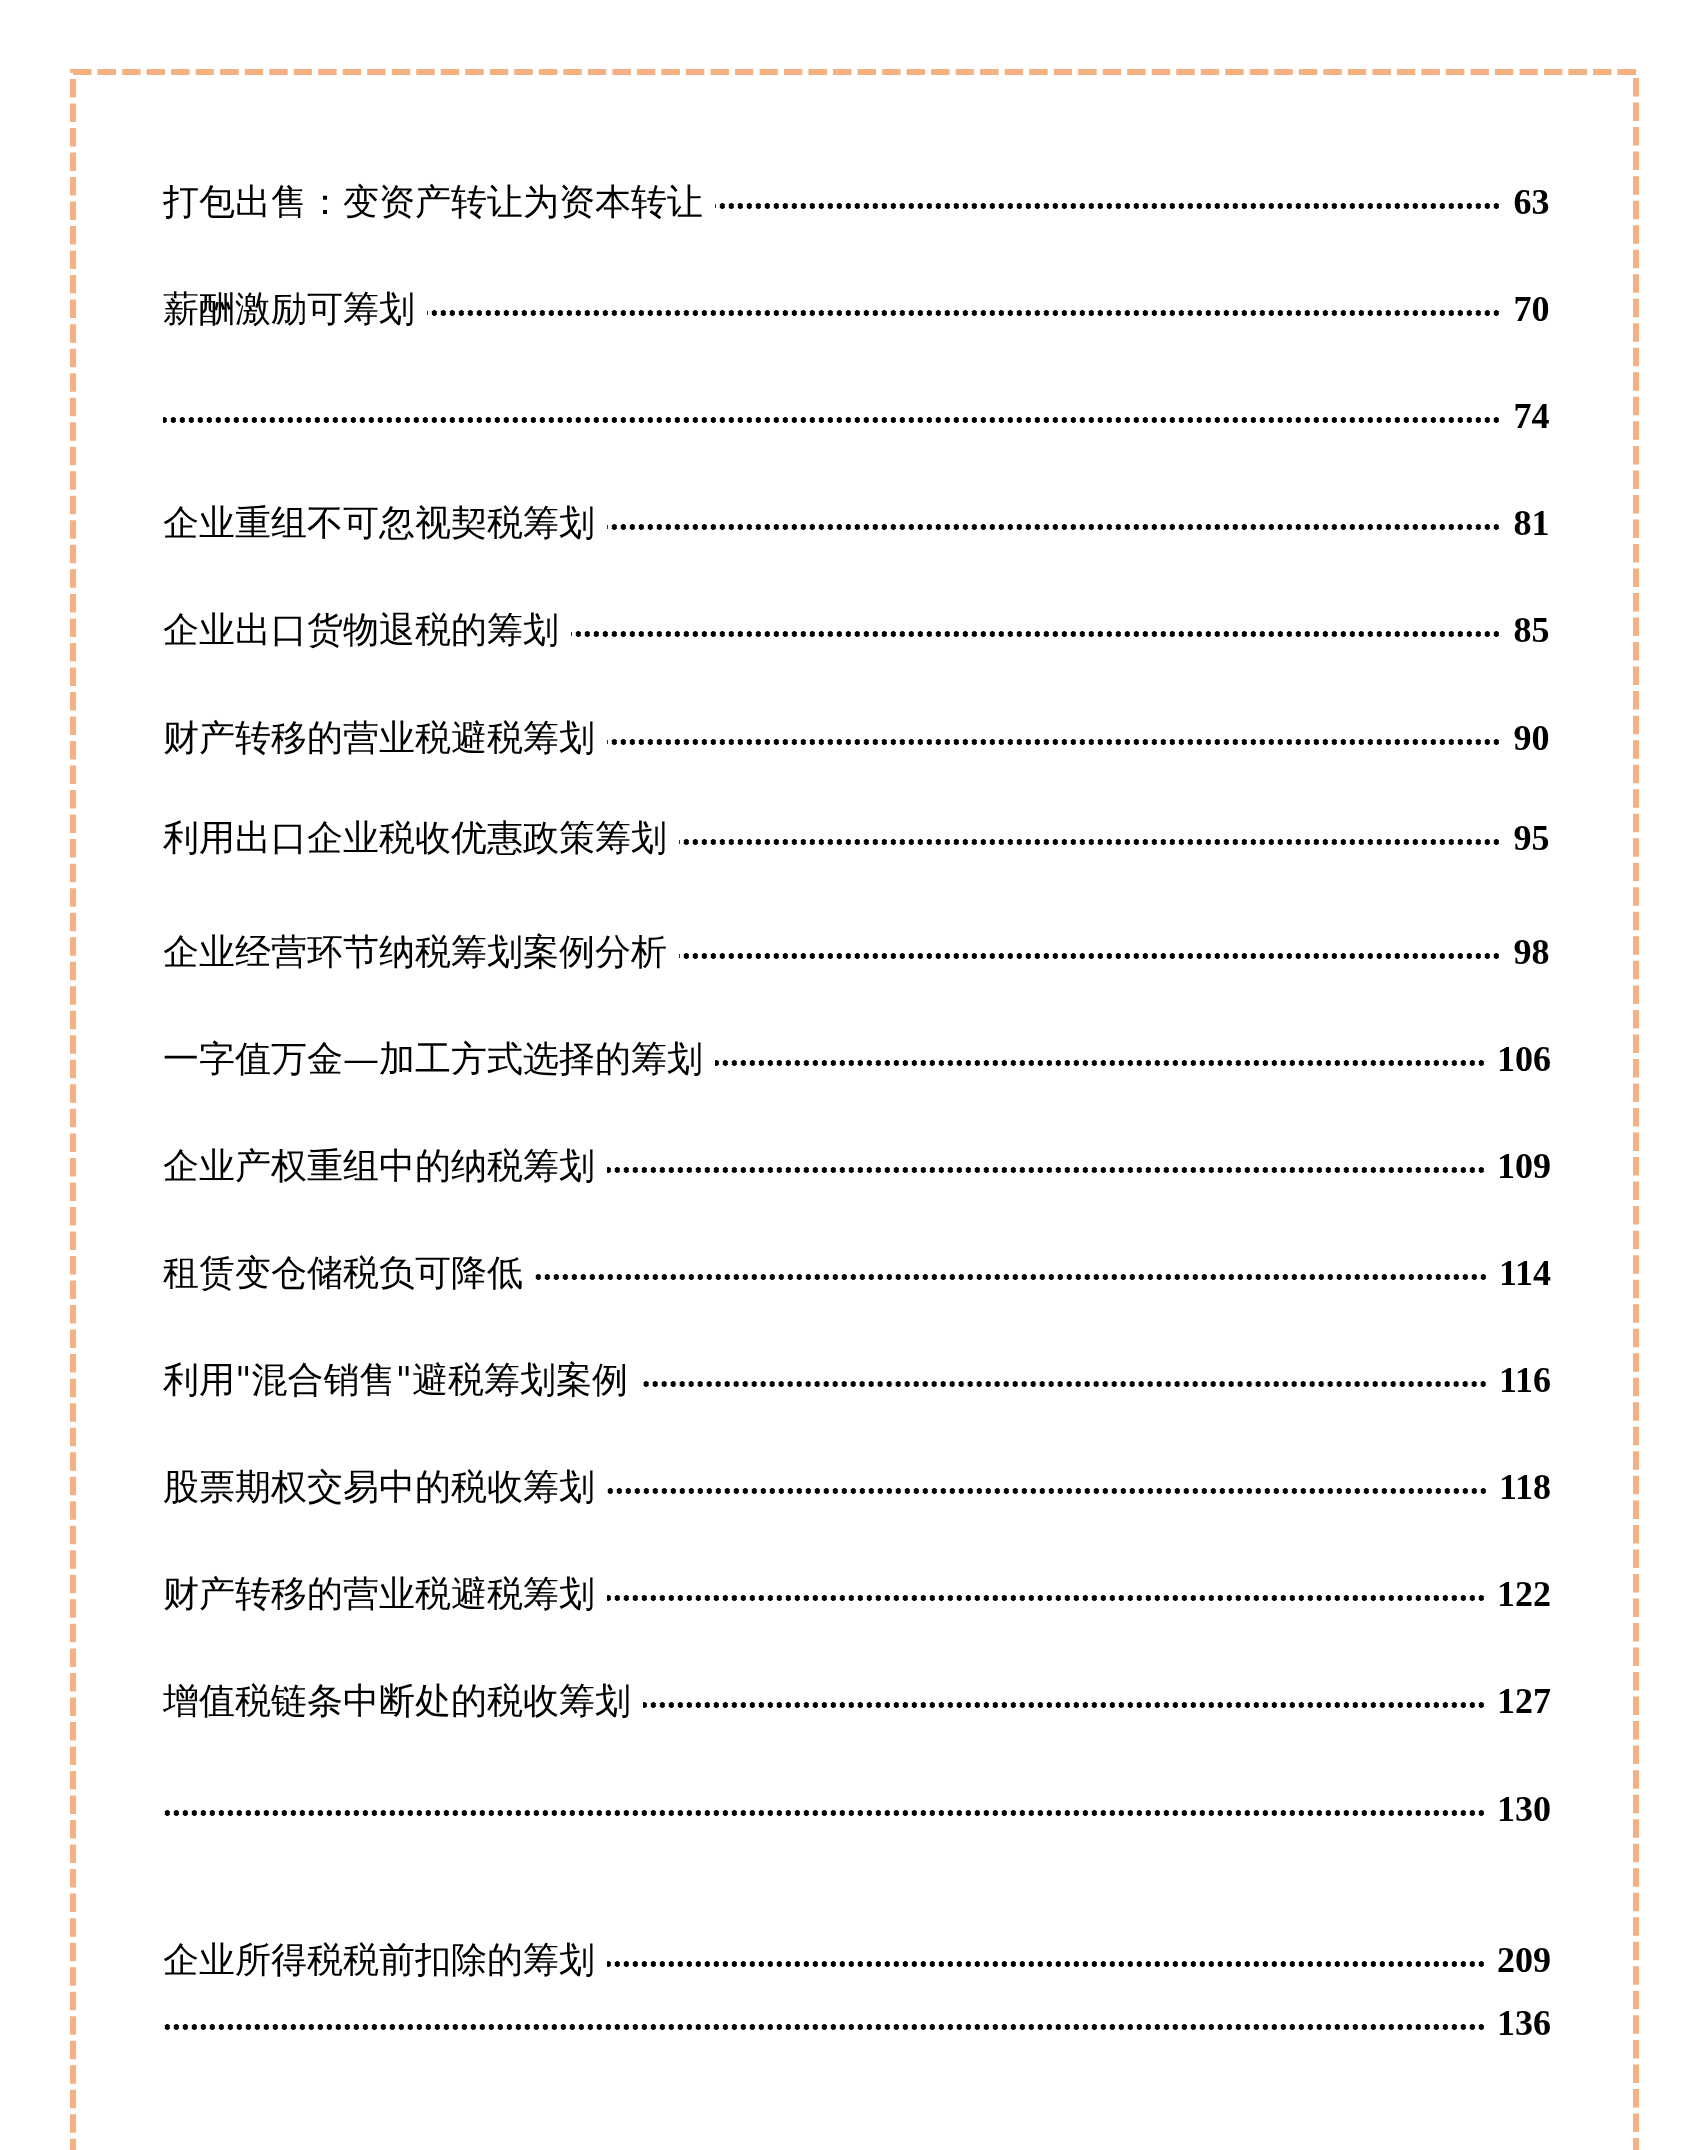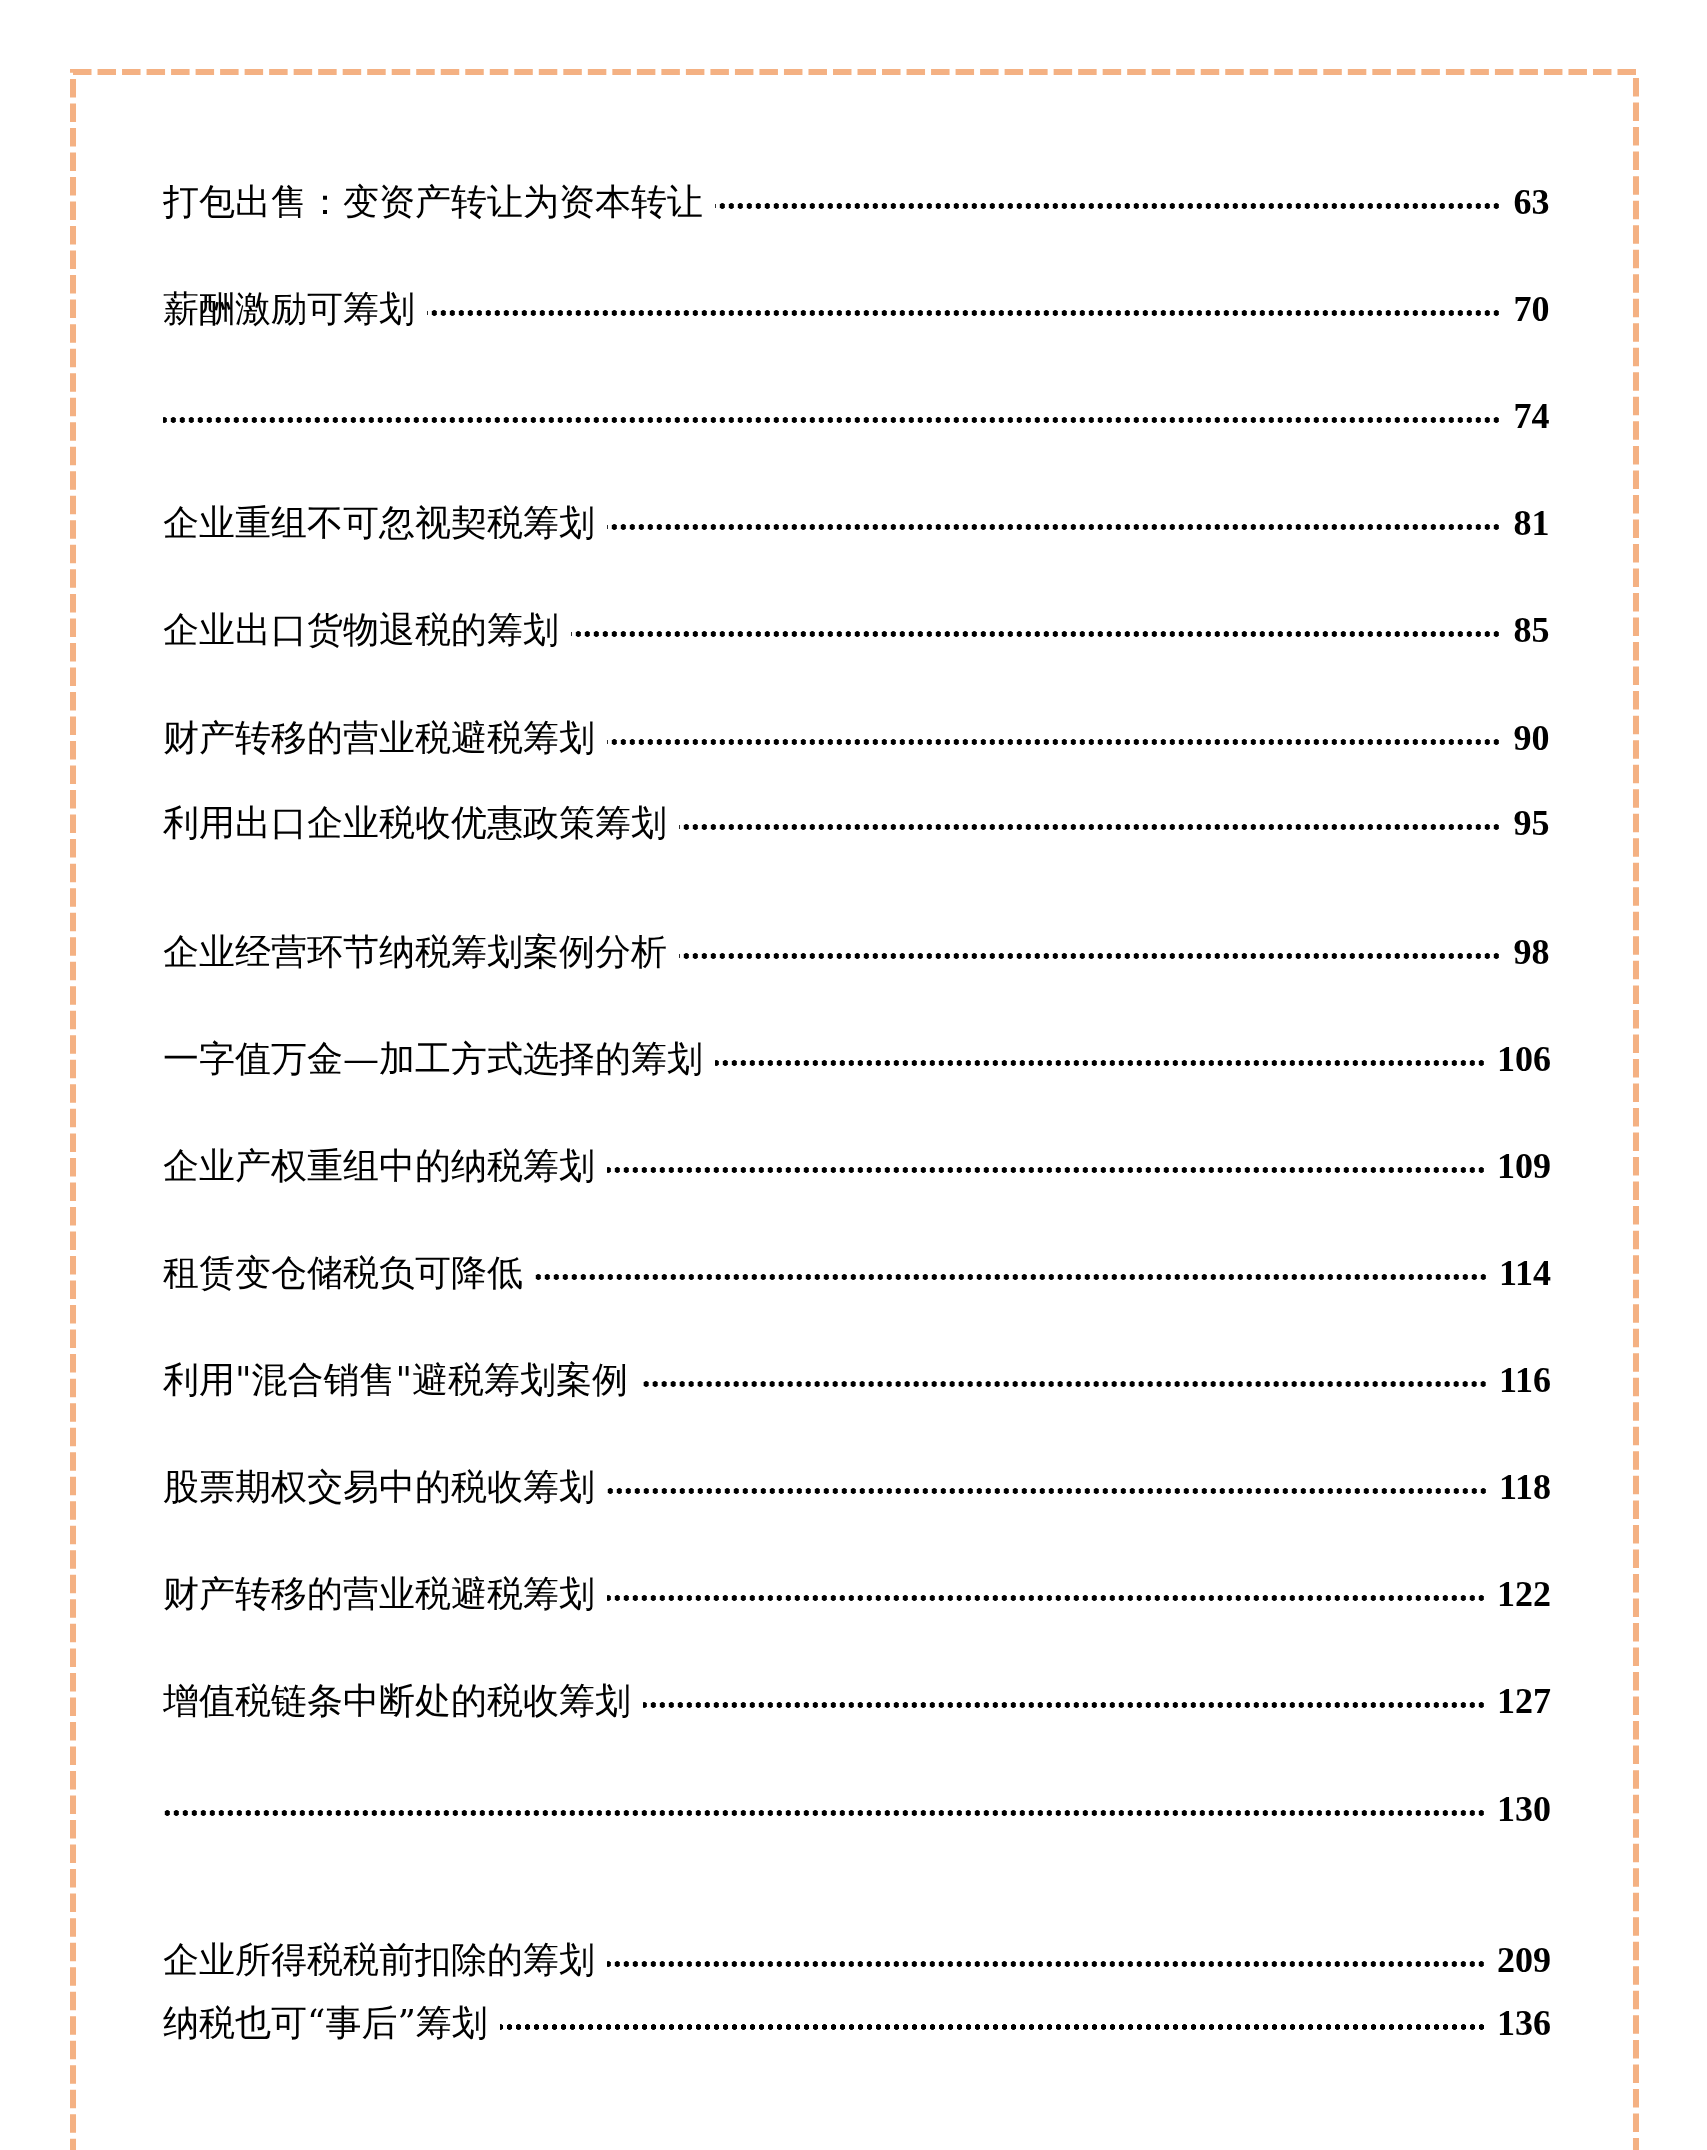--- a/index.html
+++ b/index.html
@@ -115,21 +115,21 @@
   <div class="toc-row" style="top:428px">
     <span class="toc-title">企业出口货物退税的筹划</span>
     <span class="toc-leader"></span>
     <span class="toc-page">85</span>
   </div>
   <div class="toc-row" style="top:536px">
     <span class="toc-title">财产转移的营业税避税筹划</span>
     <span class="toc-leader"></span>
     <span class="toc-page">90</span>
   </div>
-  <div class="toc-row" style="top:621px">
+  <div class="toc-row" style="top:636px">
     <span class="toc-title">利用出口企业税收优惠政策筹划</span>
     <span class="toc-leader"></span>
     <span class="toc-page">95</span>
   </div>
   <div class="toc-row" style="top:750px">
     <span class="toc-title">企业经营环节纳税筹划案例分析</span>
     <span class="toc-leader"></span>
     <span class="toc-page">98</span>
   </div>
   <div class="toc-row" style="top:857px">
@@ -170,18 +170,17 @@
   <div class="toc-row" style="top:1607px">
     <span class="toc-leader"></span>
     <span class="toc-page">130</span>
   </div>
   <div class="toc-row" style="top:1758px">
     <span class="toc-title">企业所得税税前扣除的筹划</span>
     <span class="toc-leader"></span>
     <span class="toc-page">209</span>
   </div>
   <div class="toc-row" style="top:1821px">
-    <span class="toc-title">纳税也可“事后”筹划</span>
     <span class="toc-leader"></span>
     <span class="toc-page">136</span>
   </div>
 </div>
 
 
 </body></html>

